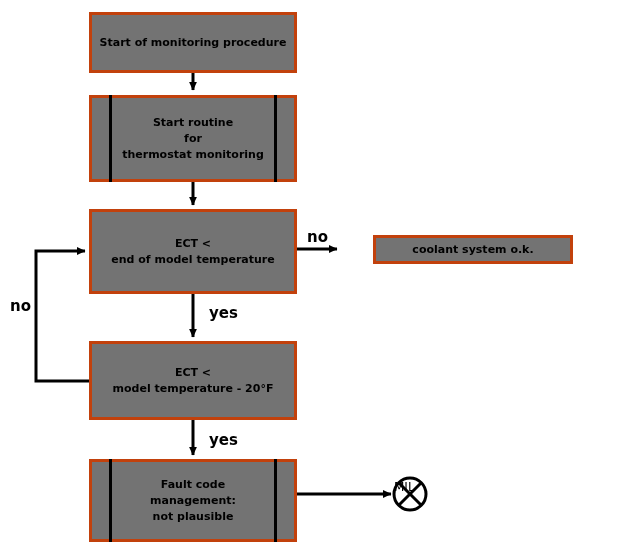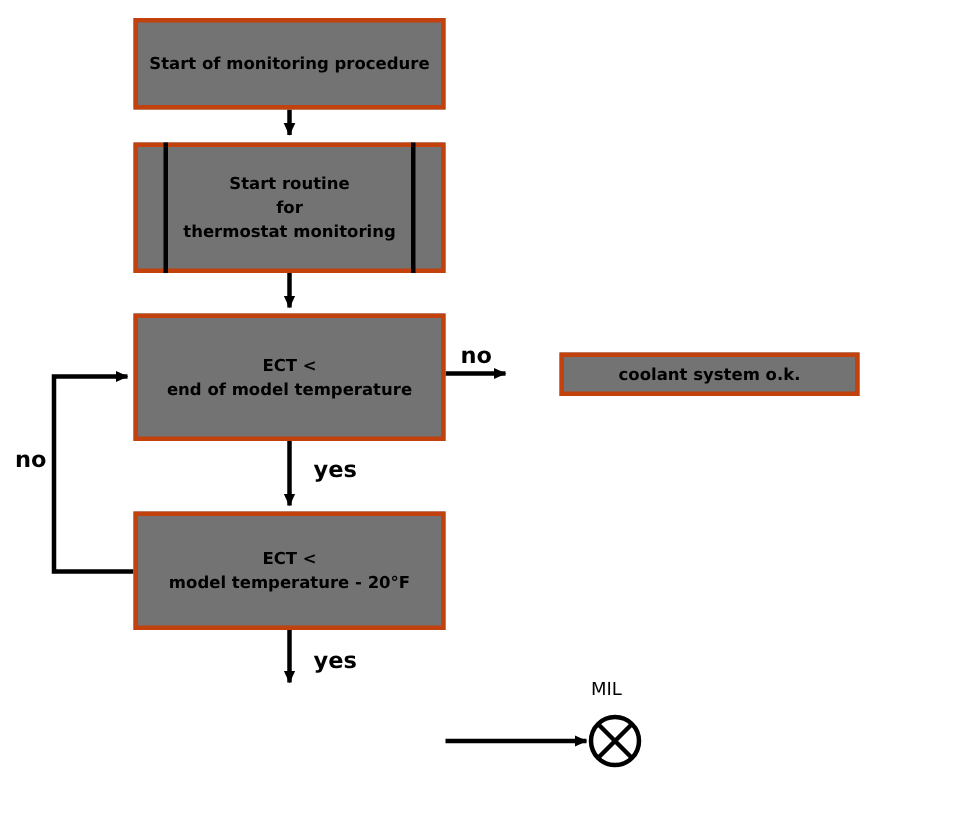--- a/index.html
+++ b/index.html
@@ -63,20 +63,21 @@
     color: #000000;
     white-space: nowrap;
   }
   .mil-label {
     position: absolute;
     font-family: "DejaVu Sans", sans-serif;
     font-size: 12px;
     font-weight: normal;
     color: #000000;
     white-space: nowrap;
+    margin-top: 28px;
   }
   .mil-symbol {
     position: absolute;
   }
 </style>
 </head>
 <body>
 
 <div id="canvas">
 
@@ -141,20 +142,27 @@
   <div class="node" style="left:89px; top:209px; width:208px; height:85px;">
     <span class="txt">ECT &lt;
 end of model temperature</span>
   </div>
 
   <div class="node" style="left:89px; top:341px; width:208px; height:79px;">
     <span class="txt">ECT &lt;
 model temperature - 20°F</span>
   </div>
 
+  <div class="node predef" style="left:89px; top:459px; width:208px; height:83px;">
+    <span class="inner-l"></span>
+    <span class="inner-r"></span>
+    <span class="txt">Fault code
+management:
+not plausible</span>
+  </div>
 
   <div class="node" style="left:341px; top:235px; width:200px; height:29px;margin-left:32px;">
     <span class="txt">coolant system o.k.</span>
   </div>
 
 
   <div class="edge-label" style="left:307px; top:228px;">no</div>
 
   <div class="edge-label" style="left:10px; top:297px;">no</div>
 

